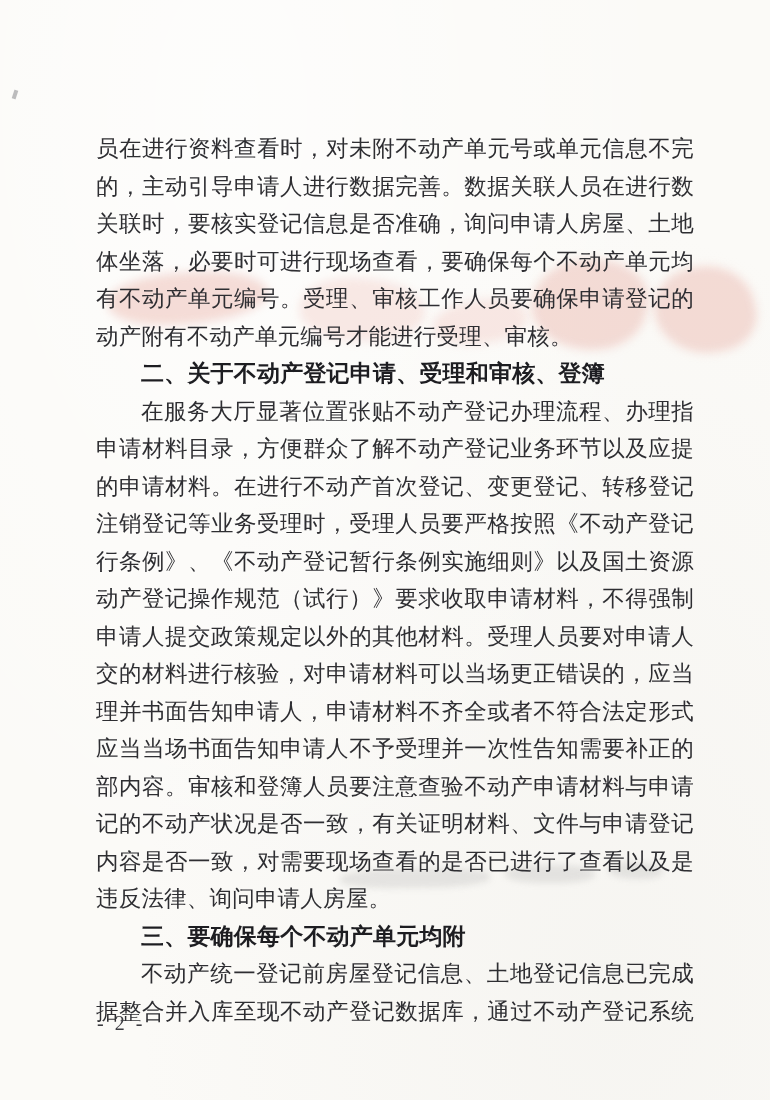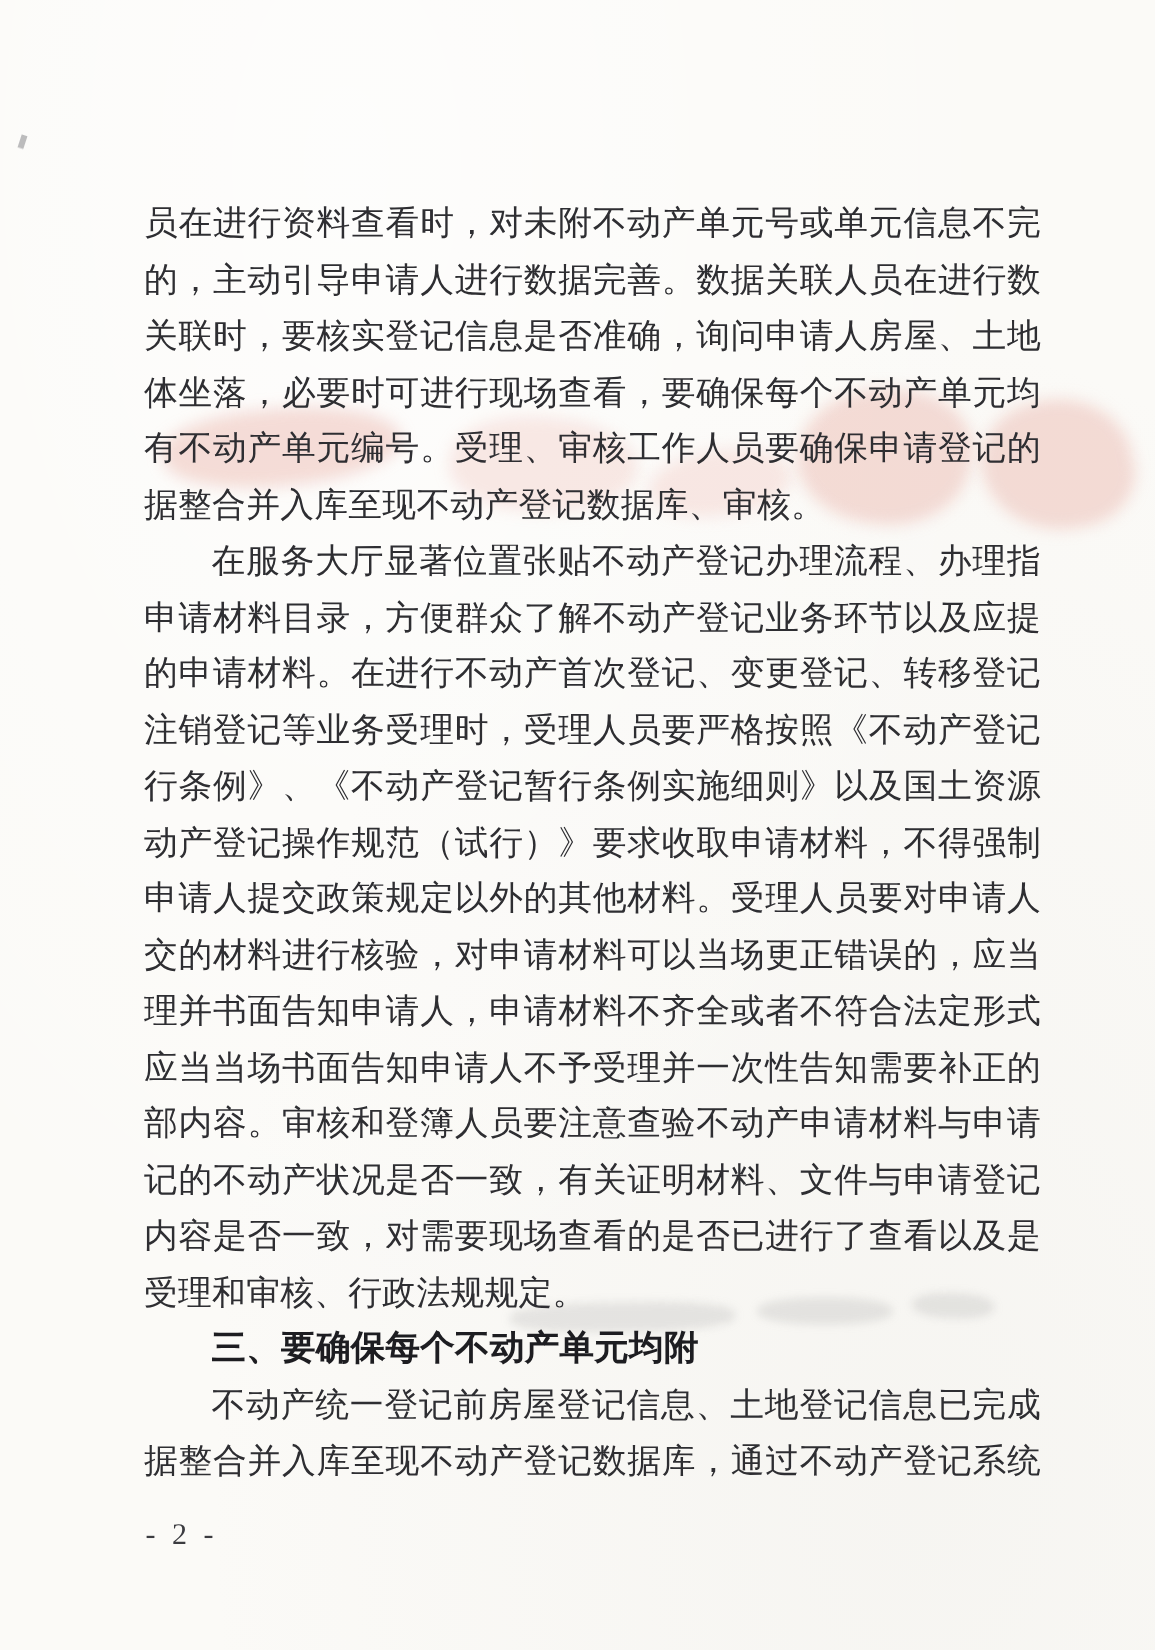--- a/index.html
+++ b/index.html
@@ -93,34 +93,35 @@
   <div class="stain gray" style="left:608px; top:862px; width:55px; height:17px; border-radius:45%; transform:rotate(2deg);"></div>
 
   <div class="speck"></div>
 
   <div class="content">
       <div class="line body">员在进行资料查看时，对未附不动产单元号或单元信息不完善</div>
       <div class="line body">的，主动引导申请人进行数据完善。数据关联人员在进行数据</div>
       <div class="line body">关联时，要核实登记信息是否准确，询问申请人房屋、土地具</div>
       <div class="line body">体坐落，必要时可进行现场查看，要确保每个不动产单元均附</div>
       <div class="line body">有不动产单元编号。受理、审核工作人员要确保申请登记的不</div>
-      <div class="line body-end">据整合并入库至现不动产登记数据库、审核。</div>
+      <div class="line body-end">动产附有不动产单元编号才能进行受理、审核。</div>
+      <div class="line heading">二、关于不动产登记申请、受理和审核、登簿</div>
       <div class="line para">在服务大厅显著位置张贴不动产登记办理流程、办理指南、</div>
       <div class="line body">申请材料目录，方便群众了解不动产登记业务环节以及应提交</div>
       <div class="line body">的申请材料。在进行不动产首次登记、变更登记、转移登记及</div>
       <div class="line body">注销登记等业务受理时，受理人员要严格按照《不动产登记暂</div>
       <div class="line body">行条例》、《不动产登记暂行条例实施细则》以及国土资源部《不</div>
       <div class="line body">动产登记操作规范（试行）》要求收取申请材料，不得强制要求</div>
       <div class="line body">申请人提交政策规定以外的其他材料。受理人员要对申请人提</div>
       <div class="line body">交的材料进行核验，对申请材料可以当场更正错误的，应当受</div>
       <div class="line body">理并书面告知申请人，申请材料不齐全或者不符合法定形式的，</div>
       <div class="line body">应当当场书面告知申请人不予受理并一次性告知需要补正的全</div>
       <div class="line body">部内容。审核和登簿人员要注意查验不动产申请材料与申请登</div>
       <div class="line body">记的不动产状况是否一致，有关证明材料、文件与申请登记的</div>
       <div class="line body">内容是否一致，对需要现场查看的是否已进行了查看以及是否</div>
-      <div class="line body-end">受理和审核、行政法规规定。</div>
+      <div class="line body-end">违反法律、询问申请人房屋。</div>
       <div class="line heading">三、要确保每个不动产单元均附</div>
       <div class="line para">不动产统一登记前房屋登记信息、土地登记信息已完成数</div>
       <div class="line body">据整合并入库至现不动产登记数据库，通过不动产登记系统可</div>
     </div>
 
   <div class="page-number">- 2 -</div>
 </div>
 
 </body></html>

